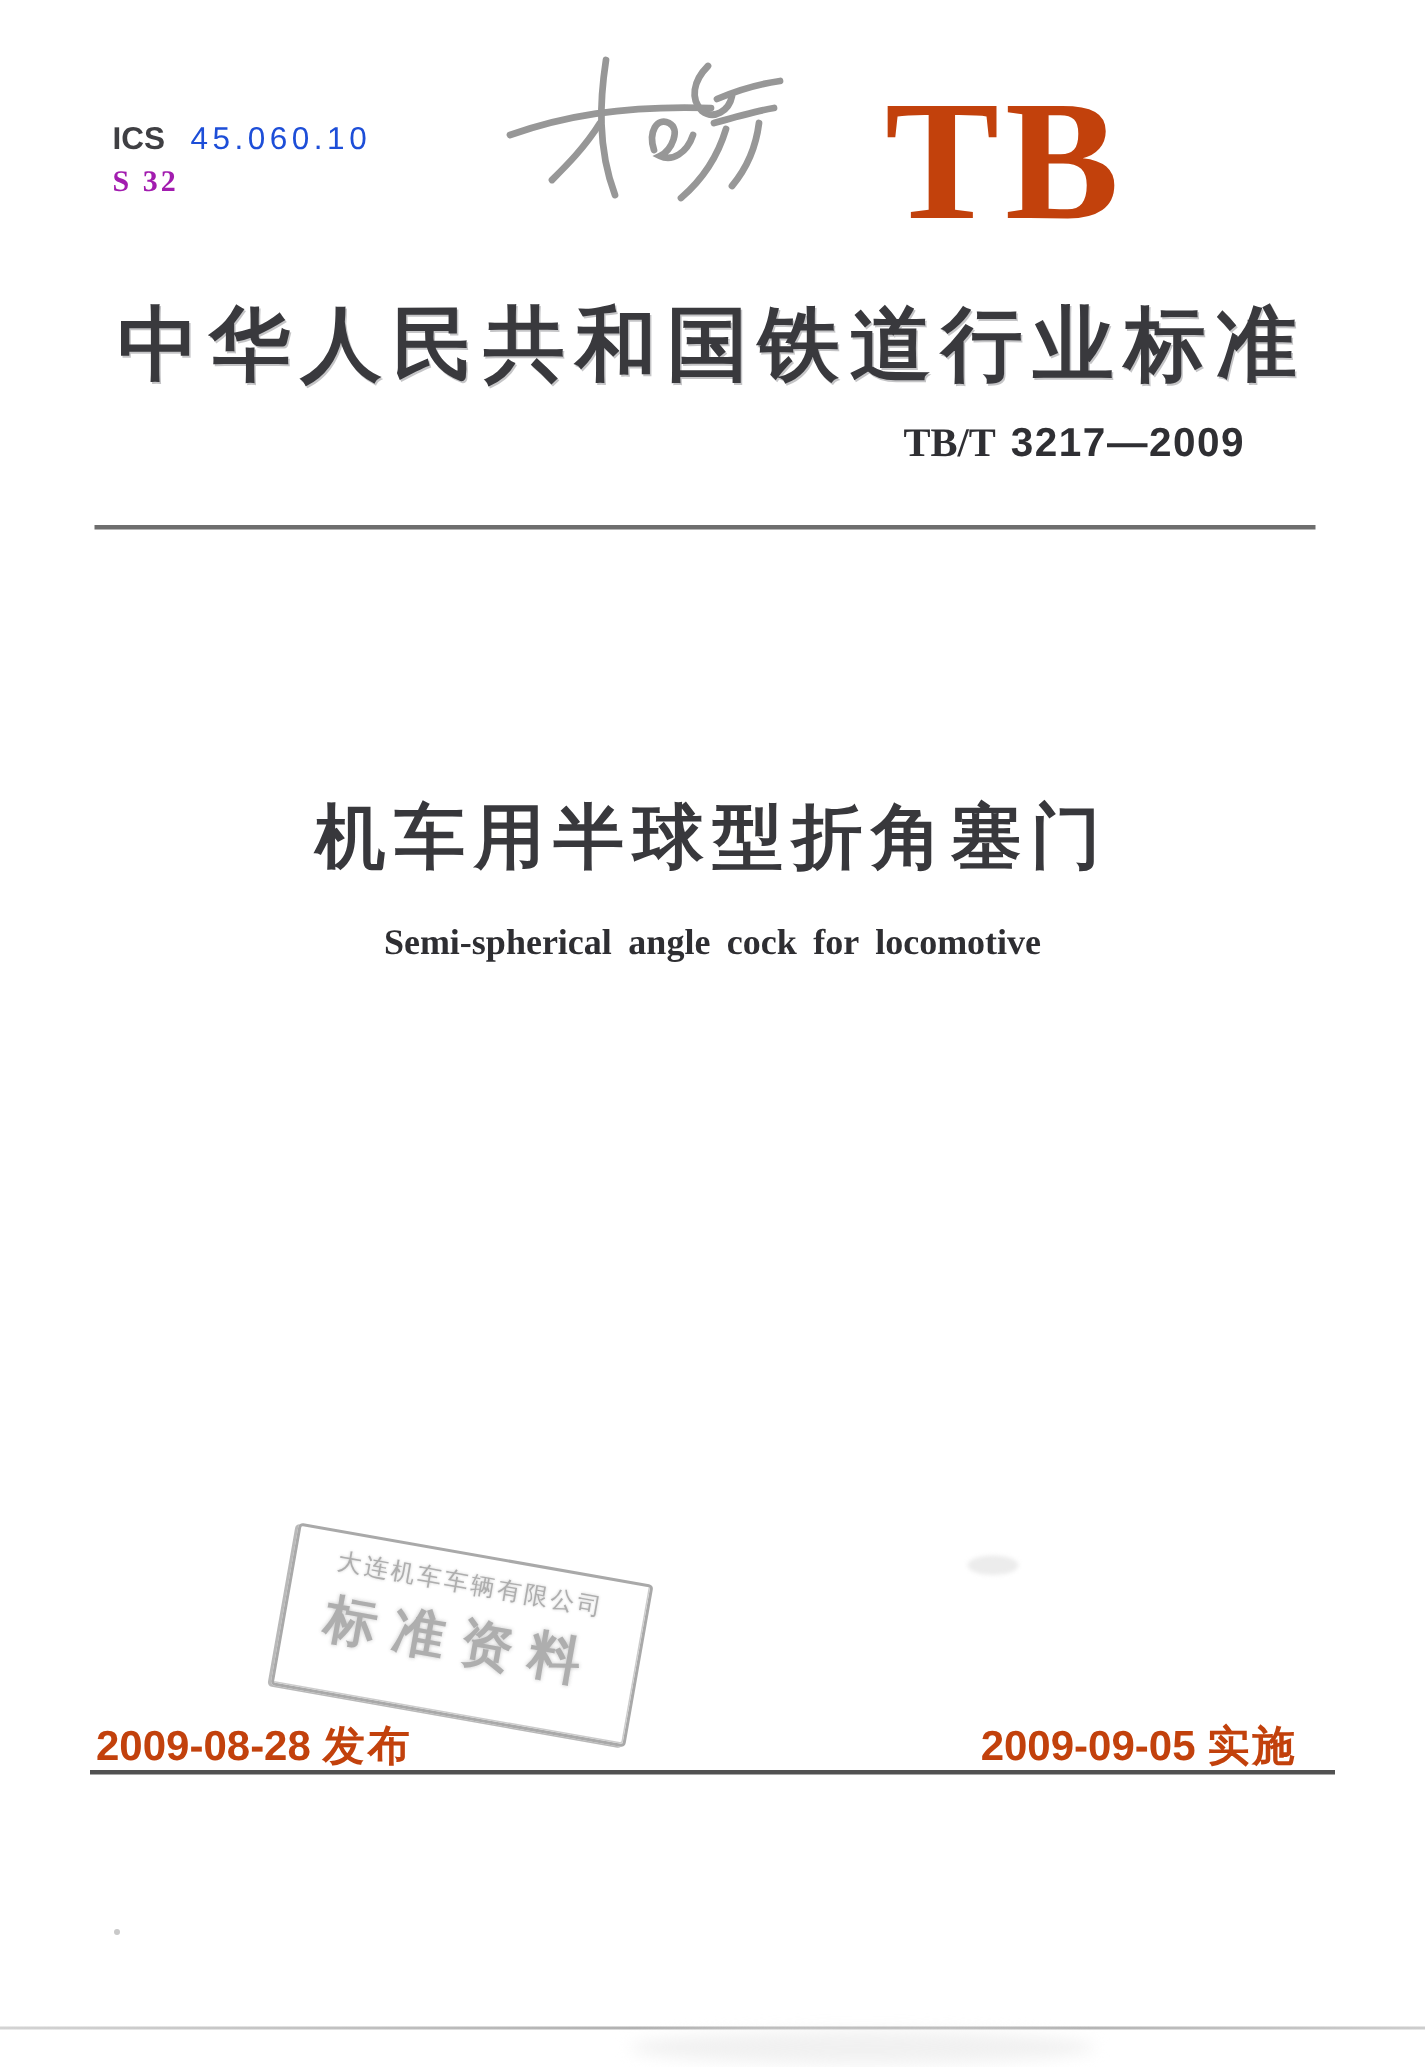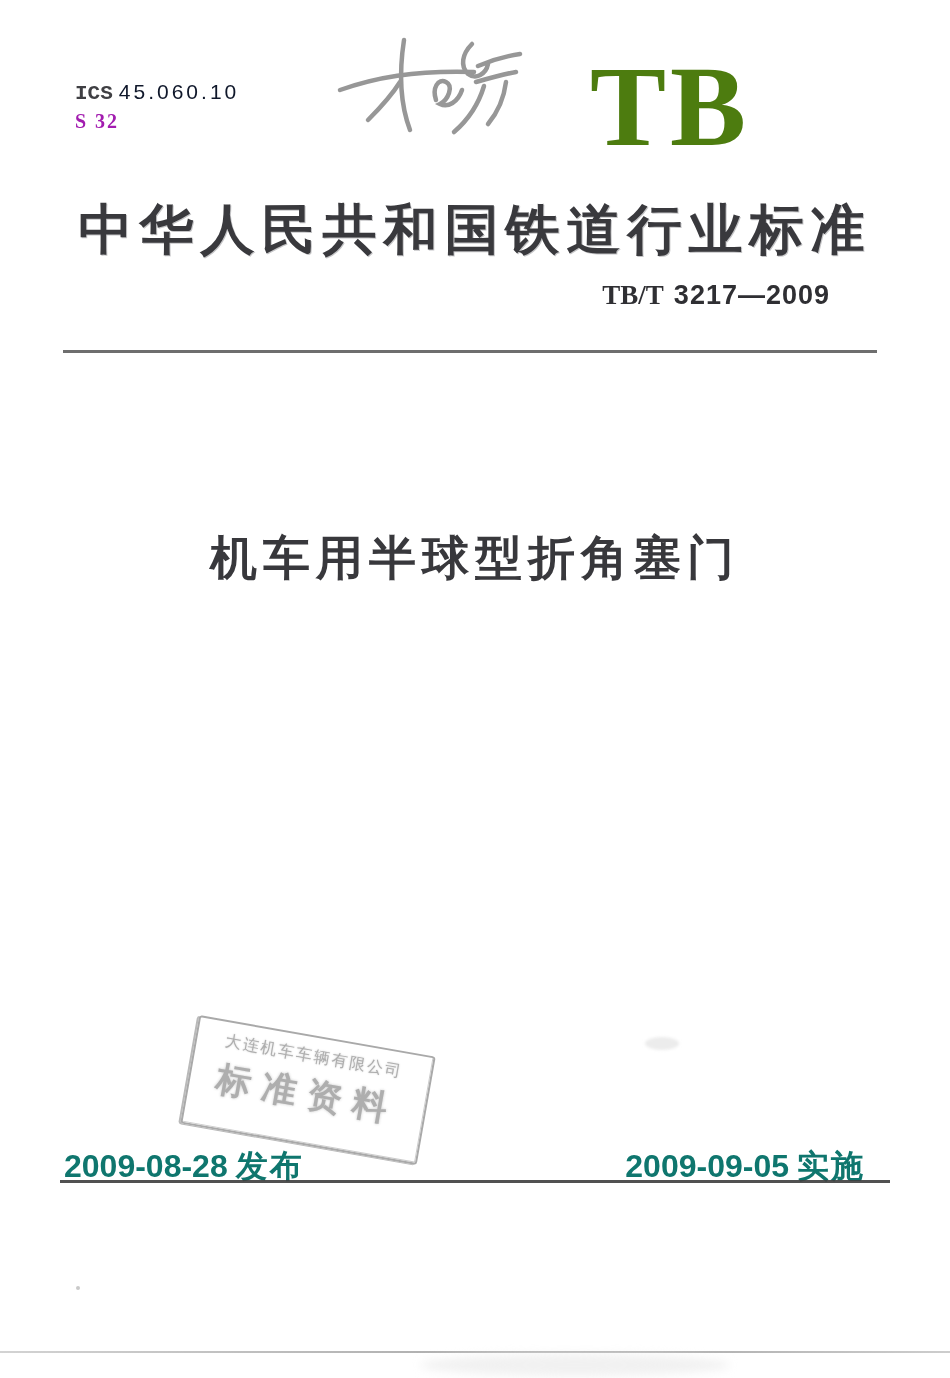--- a/index.html
+++ b/index.html
@@ -4,29 +4,29 @@
 <style>
   html,body { margin:0; padding:0; background:#e9e9e9; }
   .page {
     position:relative; width:950px; height:1378px; margin:0 auto;
     background:#ffffff; overflow:hidden;
     font-family:"Liberation Serif", serif; color:#38383c;
   }
   .abs { position:absolute; }
 
   .ics-line { left:75px; top:80px; font-size:21px; color:#3f3f43; }
-  .ics-label { font-weight:bold; font-family:Liberation Mono, monospace; }
-  .ics-code { font-family:"Liberation Sans", sans-serif; font-weight:500; letter-spacing:3px; margin-left:6px; color:#0f172a; }
+  .ics-label { font-weight:bold; font-family:Liberation Sans, sans-serif; }
+  .ics-code { font-family:"Liberation Sans", sans-serif; font-weight:500; letter-spacing:3px; margin-left:17px; color:#1d4ed8; }
   .class-line { left:75px; top:110px; font-size:20px; font-weight:bold; color:#a21caf; letter-spacing:2px; }
 
   .handwriting { left:334px; top:26px; opacity:.85; }
 
   .tb-logo {
     left:590px; top:50px; font-size:114px; line-height:1; font-weight:bold;
-    font-family:"Liberation Serif", serif; color:#4d7c0f; letter-spacing:4px;
+    font-family:"Liberation Serif", serif; color:#c2410c; letter-spacing:4px;
   }
 
   .std-title {
     left:0; top:194px; width:100%; text-align:center;
     font-size:54px; font-weight:bold; letter-spacing:7px; color:#39393d;
     text-shadow:1px 1px 0 rgba(90,90,95,.35);
     white-space:nowrap;
   }
 
   .std-number { top:280px; right:120px; font-size:27px; font-weight:bold; color:#2f2f33; white-space:nowrap; }
@@ -50,21 +50,21 @@
     transform:rotate(10deg); border:2px solid #a0a0a0; border-radius:3px;
     color:#a6a6a6; text-align:center; opacity:.9;
     box-shadow:inset -1px -1px 0 #c7c7c7, -2px 1px 0 #b2b2b2;
   }
   .stamp-company { margin-top:9px; font-size:16px; letter-spacing:2px; text-shadow:0 0 2px #c4c4c4; white-space:nowrap; }
   .stamp-caption { margin-top:4px; font-size:35px; font-weight:bold; letter-spacing:11px; text-shadow:0 0 3px #c0c0c0; white-space:nowrap; }
 
   .smudge { left:645px; top:1037px; width:34px; height:13px; background:#ececec; border-radius:50%; filter:blur(1.5px); }
   .speck { left:76px; top:1286px; width:4px; height:4px; background:#c9c9c9; border-radius:50%; }
 
-  .date-line { top:1145px; font-family:"Liberation Sans", sans-serif; font-weight:600; font-size:32px; color:#0f766e; white-space:nowrap; }
+  .date-line { top:1145px; font-family:"Liberation Sans", sans-serif; font-weight:600; font-size:28px; color:#c2410c; white-space:nowrap; }
   .date-left { left:64px; }
   .date-right { right:85px; }
   .date-label { margin-left:8px; letter-spacing:2px; }
 
   .rule-bottom { left:60px; top:1180px; width:830px; height:3px; background:#3e3e3e; opacity:.9; }
 
   .publisher-line { left:0; top:1203px; width:100%; text-align:center; white-space:nowrap; }
   .publisher-name { font-size:41px; font-weight:bold; letter-spacing:11px; color:#464649; }
   .publisher-label { font-size:29px; font-weight:bold; letter-spacing:18px; color:#4a4a4d; margin-left:18px; }
 
@@ -98,20 +98,21 @@
 
   <div class="abs std-title">中华人民共和国铁道行业标准</div>
 
   <div class="abs std-number">
     <span class="num-prefix">TB/T</span><span class="num-rest">3217—2009</span>
   </div>
 
   <div class="abs rule-top"></div>
 
   <div class="abs doc-title-zh">机车用半球型折角塞门</div>
+  <div class="abs doc-title-en">Semi-spherical angle cock for locomotive</div>
 
   <div class="abs stamp">
     <div class="stamp-company">大连机车车辆有限公司</div>
     <div class="stamp-caption">标准资料</div>
   </div>
 
   <div class="abs smudge"></div>
   <div class="abs speck"></div>
 
   <div class="abs date-line date-left">

